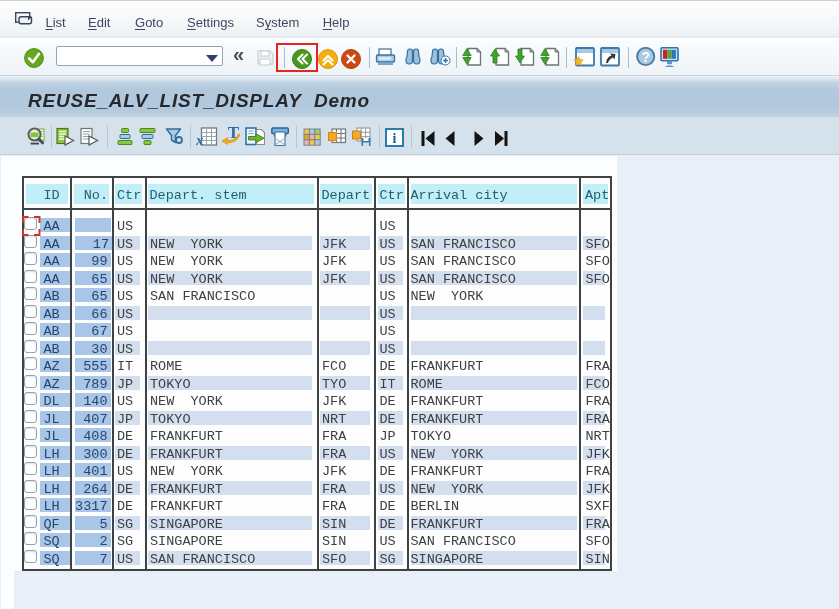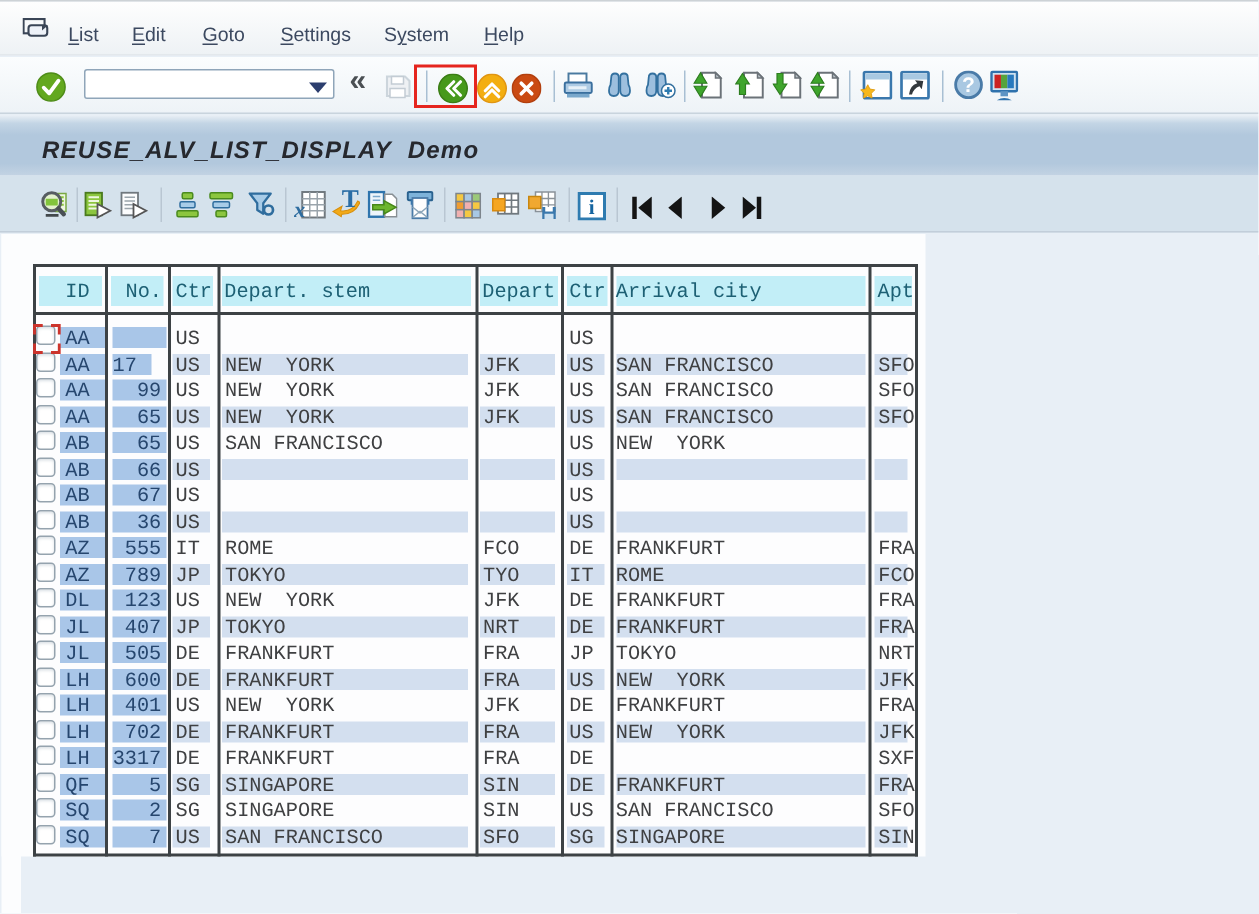--- a/index.html
+++ b/index.html
@@ -5,21 +5,21 @@
 body { position:relative; background:#e8eff6; font-family:"Liberation Sans",sans-serif; }
 .band { position:absolute; left:0; width:839px; }
 .menubar { top:0; height:37px; background:linear-gradient(#fefefe,#eef2f5); border-top:1px solid #cdd2d6; border-bottom:1px solid #e3e8ec; }
 .toolbar { top:38px; height:38px; background:linear-gradient(#fbfdfe,#eef3f7); border-bottom:1px solid #c9d4dd; }
 .titlebar { top:77px; height:40px; background:linear-gradient(#e9eff5 0%,#c3d5e5 13%,#b2c8dd 32%,#b2c8dd 80%,#c3d3e3 100%); }
 .appbar { top:117px; height:38px; background:#d5e2ec; border-bottom:1px solid #c2ceda; }
 .menu { position:absolute; top:15px; font-size:13px; color:#3c4960; }
 .menu u { text-decoration:underline; text-underline-offset:2px; }
 .tsep { position:absolute; top:47px; width:1px; height:21px; background:#a8bfd3; }
 .asep { position:absolute; top:125px; width:1px; height:23px; background:#b9c6d2; }
-.title { position:absolute; left:28px; top:91px; font-size:16px; line-height:20px; font-weight:bold; font-style:italic; color:#26282e; letter-spacing:0.8px; }
+.title { position:absolute; left:28px; top:91px; font-size:19px; line-height:20px; font-weight:bold; font-style:italic; color:#26282e; letter-spacing:0.8px; }
 #tbl { position:absolute; left:22px; top:176px; width:590px; height:394.5px; background:#fdfdfe; }
 .vl { position:absolute; top:0; width:2px; height:394.5px; background:#3d4245; }
 .hl { position:absolute; left:0; width:590px; height:2px; background:#3d4245; }
 #tbl > div { position:absolute; }
 .hbg { height:20px; background:#c2eef7; }
 .ht,.kc,.sc,.wc { font-family:"Liberation Mono",monospace; font-size:13.5px; line-height:20px; white-space:pre; }
 .ht { color:#1d6074; height:20px; line-height:24.4px; }
 .kc { background:#a9c6e8; color:#26466e; height:14px; line-height:17.7px; }
 .sc { background:#d3dfef; color:#3f4042; height:14px; line-height:17.7px; }
 .wc { background:transparent; color:#3f4042; height:14px; line-height:17.7px; }
@@ -268,21 +268,21 @@
 <div class="kc" style="left:17.5px;top:42.1px;width:30px;padding-left:4px">AA</div>
 <div class="kc" style="left:53px;top:42.1px;width:35.5px;text-align:right;padding-right:3px"></div>
 <div class="wc" style="left:93.0px;top:42.1px;width:25.0px;padding-left:2px">US</div>
 <div class="wc" style="left:126.0px;top:42.1px;width:164.0px;padding-left:2px"></div>
 <div class="wc" style="left:298.0px;top:42.1px;width:49.5px;padding-left:2px"></div>
 <div class="wc" style="left:355.5px;top:42.1px;width:25.0px;padding-left:2px">US</div>
 <div class="wc" style="left:388.5px;top:42.1px;width:166.0px;padding-left:0px"></div>
 <div class="wc" style="left:560.5px;top:42.1px;width:22.0px;padding-left:3px"></div>
 <div class="cb" style="left:2.2px;top:58.9px"></div>
 <div class="kc" style="left:17.5px;top:59.6px;width:30px;padding-left:4px">AA</div>
-<div class="kc" style="left:53px;top:59.6px;width:26px;padding-right:3px">17</div>
+<div class="kc" style="left:53px;top:59.6px;width:37px;text-align:right;padding-right:3px">17</div>
 <div class="sc" style="left:93.0px;top:59.6px;width:25.0px;padding-left:2px">US</div>
 <div class="sc" style="left:126.0px;top:59.6px;width:164.0px;padding-left:2px">NEW  YORK</div>
 <div class="sc" style="left:298.0px;top:59.6px;width:49.5px;padding-left:2px">JFK</div>
 <div class="sc" style="left:355.5px;top:59.6px;width:25.0px;padding-left:2px">US</div>
 <div class="sc" style="left:388.5px;top:59.6px;width:166.0px;padding-left:0px">SAN FRANCISCO</div>
 <div class="sc" style="left:560.5px;top:59.6px;width:22.0px;padding-left:3px">SFO</div>
 <div class="cb" style="left:2.2px;top:76.4px"></div>
 <div class="kc" style="left:17.5px;top:77.1px;width:30px;padding-left:4px">AA</div>
 <div class="kc" style="left:53px;top:77.1px;width:35.5px;text-align:right;padding-right:3px">99</div>
 <div class="wc" style="left:93.0px;top:77.1px;width:25.0px;padding-left:2px">US</div>
@@ -322,21 +322,21 @@
 <div class="kc" style="left:17.5px;top:147.1px;width:30px;padding-left:4px">AB</div>
 <div class="kc" style="left:53px;top:147.1px;width:35.5px;text-align:right;padding-right:3px">67</div>
 <div class="wc" style="left:93.0px;top:147.1px;width:25.0px;padding-left:2px">US</div>
 <div class="wc" style="left:126.0px;top:147.1px;width:164.0px;padding-left:2px"></div>
 <div class="wc" style="left:298.0px;top:147.1px;width:49.5px;padding-left:2px"></div>
 <div class="wc" style="left:355.5px;top:147.1px;width:25.0px;padding-left:2px">US</div>
 <div class="wc" style="left:388.5px;top:147.1px;width:166.0px;padding-left:0px"></div>
 <div class="wc" style="left:560.5px;top:147.1px;width:22.0px;padding-left:3px"></div>
 <div class="cb" style="left:2.2px;top:163.9px"></div>
 <div class="kc" style="left:17.5px;top:164.6px;width:30px;padding-left:4px">AB</div>
-<div class="kc" style="left:53px;top:164.6px;width:35.5px;text-align:right;padding-right:3px">36</div>
+<div class="kc" style="left:53px;top:164.6px;width:35.5px;text-align:right;padding-right:3px">30</div>
 <div class="sc" style="left:93.0px;top:164.6px;width:25.0px;padding-left:2px">US</div>
 <div class="sc" style="left:126.0px;top:164.6px;width:164.0px;padding-left:2px"></div>
 <div class="sc" style="left:298.0px;top:164.6px;width:49.5px;padding-left:2px"></div>
 <div class="sc" style="left:355.5px;top:164.6px;width:25.0px;padding-left:2px">US</div>
 <div class="sc" style="left:388.5px;top:164.6px;width:166.0px;padding-left:0px"></div>
 <div class="sc" style="left:560.5px;top:164.6px;width:22.0px;padding-left:3px"></div>
 <div class="cb" style="left:2.2px;top:181.4px"></div>
 <div class="kc" style="left:17.5px;top:182.1px;width:30px;padding-left:4px">AZ</div>
 <div class="kc" style="left:53px;top:182.1px;width:35.5px;text-align:right;padding-right:3px">555</div>
 <div class="wc" style="left:93.0px;top:182.1px;width:25.0px;padding-left:2px">IT</div>
@@ -349,79 +349,80 @@
 <div class="kc" style="left:17.5px;top:199.6px;width:30px;padding-left:4px">AZ</div>
 <div class="kc" style="left:53px;top:199.6px;width:35.5px;text-align:right;padding-right:3px">789</div>
 <div class="sc" style="left:93.0px;top:199.6px;width:25.0px;padding-left:2px">JP</div>
 <div class="sc" style="left:126.0px;top:199.6px;width:164.0px;padding-left:2px">TOKYO</div>
 <div class="sc" style="left:298.0px;top:199.6px;width:49.5px;padding-left:2px">TYO</div>
 <div class="sc" style="left:355.5px;top:199.6px;width:25.0px;padding-left:2px">IT</div>
 <div class="sc" style="left:388.5px;top:199.6px;width:166.0px;padding-left:0px">ROME</div>
 <div class="sc" style="left:560.5px;top:199.6px;width:22.0px;padding-left:3px">FCO</div>
 <div class="cb" style="left:2.2px;top:216.4px"></div>
 <div class="kc" style="left:17.5px;top:217.1px;width:30px;padding-left:4px">DL</div>
-<div class="kc" style="left:53px;top:217.1px;width:35.5px;text-align:right;padding-right:3px">123</div>
+<div class="kc" style="left:53px;top:217.1px;width:35.5px;text-align:right;padding-right:3px">140</div>
 <div class="wc" style="left:93.0px;top:217.1px;width:25.0px;padding-left:2px">US</div>
 <div class="wc" style="left:126.0px;top:217.1px;width:164.0px;padding-left:2px">NEW  YORK</div>
 <div class="wc" style="left:298.0px;top:217.1px;width:49.5px;padding-left:2px">JFK</div>
 <div class="wc" style="left:355.5px;top:217.1px;width:25.0px;padding-left:2px">DE</div>
 <div class="wc" style="left:388.5px;top:217.1px;width:166.0px;padding-left:0px">FRANKFURT</div>
 <div class="wc" style="left:560.5px;top:217.1px;width:22.0px;padding-left:3px">FRA</div>
 <div class="cb" style="left:2.2px;top:233.9px"></div>
 <div class="kc" style="left:17.5px;top:234.6px;width:30px;padding-left:4px">JL</div>
 <div class="kc" style="left:53px;top:234.6px;width:35.5px;text-align:right;padding-right:3px">407</div>
 <div class="sc" style="left:93.0px;top:234.6px;width:25.0px;padding-left:2px">JP</div>
 <div class="sc" style="left:126.0px;top:234.6px;width:164.0px;padding-left:2px">TOKYO</div>
 <div class="sc" style="left:298.0px;top:234.6px;width:49.5px;padding-left:2px">NRT</div>
 <div class="sc" style="left:355.5px;top:234.6px;width:25.0px;padding-left:2px">DE</div>
 <div class="sc" style="left:388.5px;top:234.6px;width:166.0px;padding-left:0px">FRANKFURT</div>
 <div class="sc" style="left:560.5px;top:234.6px;width:22.0px;padding-left:3px">FRA</div>
 <div class="cb" style="left:2.2px;top:251.4px"></div>
 <div class="kc" style="left:17.5px;top:252.1px;width:30px;padding-left:4px">JL</div>
-<div class="kc" style="left:53px;top:252.1px;width:35.5px;text-align:right;padding-right:3px">505</div>
+<div class="kc" style="left:53px;top:252.1px;width:35.5px;text-align:right;padding-right:3px">408</div>
 <div class="wc" style="left:93.0px;top:252.1px;width:25.0px;padding-left:2px">DE</div>
 <div class="wc" style="left:126.0px;top:252.1px;width:164.0px;padding-left:2px">FRANKFURT</div>
 <div class="wc" style="left:298.0px;top:252.1px;width:49.5px;padding-left:2px">FRA</div>
 <div class="wc" style="left:355.5px;top:252.1px;width:25.0px;padding-left:2px">JP</div>
 <div class="wc" style="left:388.5px;top:252.1px;width:166.0px;padding-left:0px">TOKYO</div>
 <div class="wc" style="left:560.5px;top:252.1px;width:22.0px;padding-left:3px">NRT</div>
 <div class="cb" style="left:2.2px;top:268.9px"></div>
 <div class="kc" style="left:17.5px;top:269.6px;width:30px;padding-left:4px">LH</div>
-<div class="kc" style="left:53px;top:269.6px;width:35.5px;text-align:right;padding-right:3px">600</div>
+<div class="kc" style="left:53px;top:269.6px;width:35.5px;text-align:right;padding-right:3px">300</div>
 <div class="sc" style="left:93.0px;top:269.6px;width:25.0px;padding-left:2px">DE</div>
 <div class="sc" style="left:126.0px;top:269.6px;width:164.0px;padding-left:2px">FRANKFURT</div>
 <div class="sc" style="left:298.0px;top:269.6px;width:49.5px;padding-left:2px">FRA</div>
 <div class="sc" style="left:355.5px;top:269.6px;width:25.0px;padding-left:2px">US</div>
 <div class="sc" style="left:388.5px;top:269.6px;width:166.0px;padding-left:0px">NEW  YORK</div>
 <div class="sc" style="left:560.5px;top:269.6px;width:22.0px;padding-left:3px">JFK</div>
 <div class="cb" style="left:2.2px;top:286.4px"></div>
 <div class="kc" style="left:17.5px;top:287.1px;width:30px;padding-left:4px">LH</div>
 <div class="kc" style="left:53px;top:287.1px;width:35.5px;text-align:right;padding-right:3px">401</div>
 <div class="wc" style="left:93.0px;top:287.1px;width:25.0px;padding-left:2px">US</div>
 <div class="wc" style="left:126.0px;top:287.1px;width:164.0px;padding-left:2px">NEW  YORK</div>
 <div class="wc" style="left:298.0px;top:287.1px;width:49.5px;padding-left:2px">JFK</div>
 <div class="wc" style="left:355.5px;top:287.1px;width:25.0px;padding-left:2px">DE</div>
 <div class="wc" style="left:388.5px;top:287.1px;width:166.0px;padding-left:0px">FRANKFURT</div>
 <div class="wc" style="left:560.5px;top:287.1px;width:22.0px;padding-left:3px">FRA</div>
 <div class="cb" style="left:2.2px;top:303.9px"></div>
 <div class="kc" style="left:17.5px;top:304.6px;width:30px;padding-left:4px">LH</div>
-<div class="kc" style="left:53px;top:304.6px;width:35.5px;text-align:right;padding-right:3px">702</div>
+<div class="kc" style="left:53px;top:304.6px;width:35.5px;text-align:right;padding-right:3px">264</div>
 <div class="sc" style="left:93.0px;top:304.6px;width:25.0px;padding-left:2px">DE</div>
 <div class="sc" style="left:126.0px;top:304.6px;width:164.0px;padding-left:2px">FRANKFURT</div>
 <div class="sc" style="left:298.0px;top:304.6px;width:49.5px;padding-left:2px">FRA</div>
 <div class="sc" style="left:355.5px;top:304.6px;width:25.0px;padding-left:2px">US</div>
 <div class="sc" style="left:388.5px;top:304.6px;width:166.0px;padding-left:0px">NEW  YORK</div>
 <div class="sc" style="left:560.5px;top:304.6px;width:22.0px;padding-left:3px">JFK</div>
 <div class="cb" style="left:2.2px;top:321.4px"></div>
 <div class="kc" style="left:17.5px;top:322.1px;width:30px;padding-left:4px">LH</div>
 <div class="kc" style="left:53px;top:322.1px;width:35.5px;text-align:right;padding-right:3px">3317</div>
 <div class="wc" style="left:93.0px;top:322.1px;width:25.0px;padding-left:2px">DE</div>
 <div class="wc" style="left:126.0px;top:322.1px;width:164.0px;padding-left:2px">FRANKFURT</div>
 <div class="wc" style="left:298.0px;top:322.1px;width:49.5px;padding-left:2px">FRA</div>
 <div class="wc" style="left:355.5px;top:322.1px;width:25.0px;padding-left:2px">DE</div>
+<div class="wc" style="left:388.5px;top:322.1px;width:166.0px;padding-left:0px">BERLIN</div>
 <div class="wc" style="left:560.5px;top:322.1px;width:22.0px;padding-left:3px">SXF</div>
 <div class="cb" style="left:2.2px;top:338.9px"></div>
 <div class="kc" style="left:17.5px;top:339.6px;width:30px;padding-left:4px">QF</div>
 <div class="kc" style="left:53px;top:339.6px;width:35.5px;text-align:right;padding-right:3px">5</div>
 <div class="sc" style="left:93.0px;top:339.6px;width:25.0px;padding-left:2px">SG</div>
 <div class="sc" style="left:126.0px;top:339.6px;width:164.0px;padding-left:2px">SINGAPORE</div>
 <div class="sc" style="left:298.0px;top:339.6px;width:49.5px;padding-left:2px">SIN</div>
 <div class="sc" style="left:355.5px;top:339.6px;width:25.0px;padding-left:2px">DE</div>
 <div class="sc" style="left:388.5px;top:339.6px;width:166.0px;padding-left:0px">FRANKFURT</div>
 <div class="sc" style="left:560.5px;top:339.6px;width:22.0px;padding-left:3px">FRA</div>

